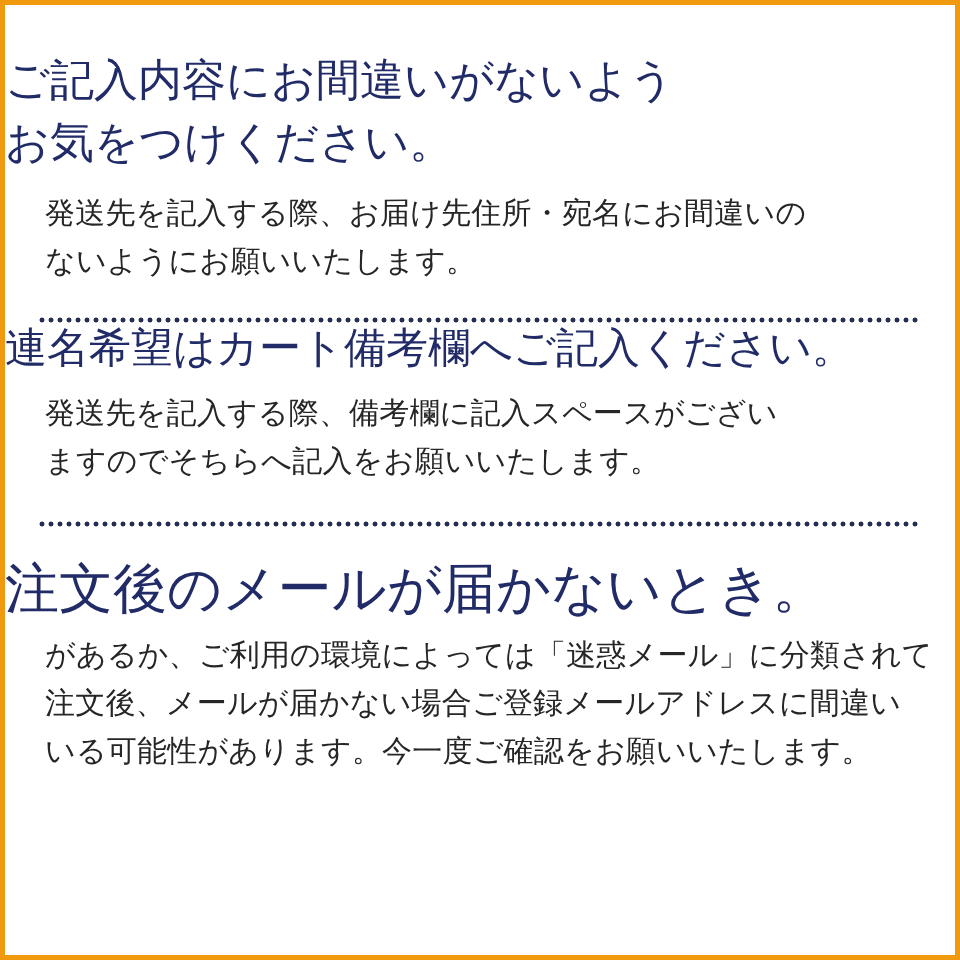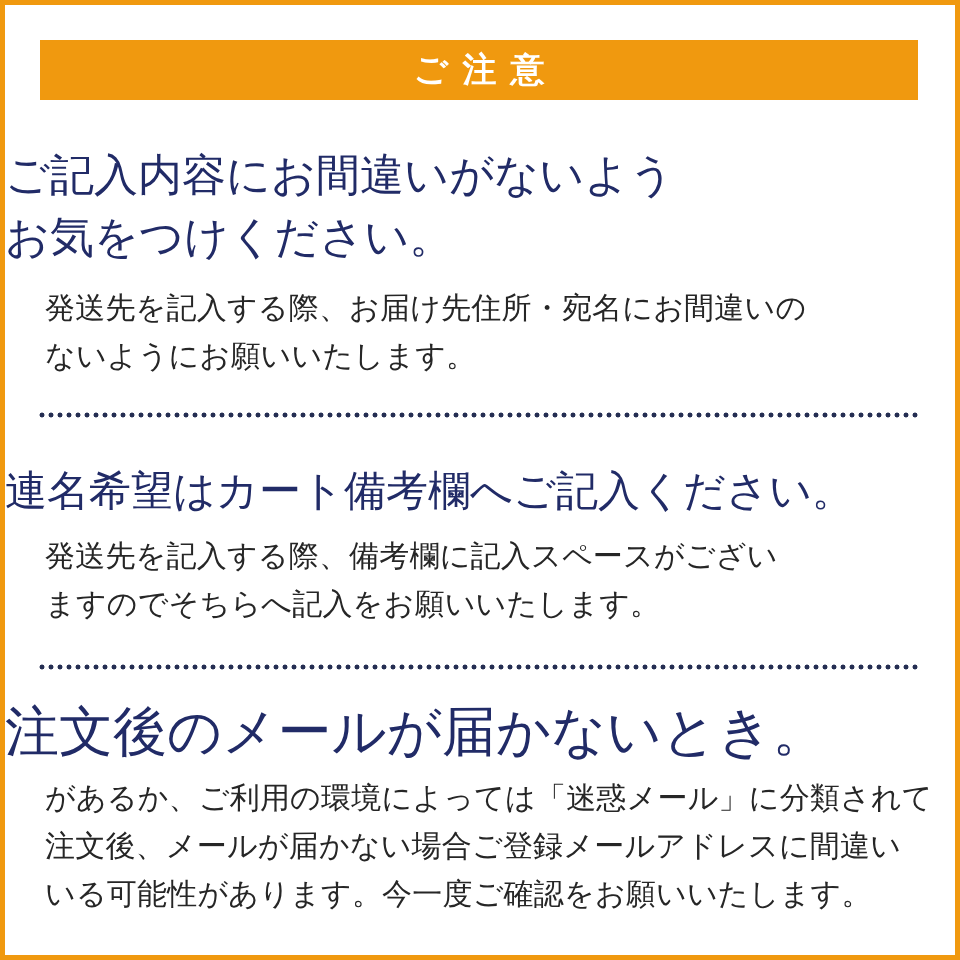--- a/index.html
+++ b/index.html
@@ -40,21 +40,21 @@
     white-space: nowrap;
   }
   .section-heading {
     color: var(--heading-navy);
     font-weight: 400;
     text-align: left;
     white-space: nowrap;
   }
   .heading-1 { margin-top: 44px; font-size: 44px; }
   .heading-1 .heading-line { line-height: 62px; }
-  .heading-2 { margin-top: 48px; font-size: 42px; }
+  .heading-2 { font-size: 42px; }
   .heading-2 .heading-line { line-height: 50px; }
   .heading-3 { margin-top: 36px; font-size: 54px; }
   .heading-3 .heading-line { line-height: 50px; }
   .section-body {
     margin: 16px 40px 0 40px;
     color: var(--body-text);
     font-size: 30px;
     letter-spacing: 0.2px;
   }
   .body-line {
@@ -69,23 +69,20 @@
     background-repeat: repeat-x;
   }
   .divider-2 { margin-top: 36px; }
   .body-3 { margin-top: 18px; }
 </style>
 </head>
 <body>
 
 <div class="page">
 
-  <div class="header-bar">
-    <div class="header-title">ご注意</div>
-  </div>
 
   <div>
     <div class="section-heading heading-1">
       <div class="heading-line">ご記入内容にお間違いがないよう</div>
       <div class="heading-line">お気をつけください。</div>
     </div>
     <div class="section-body">
       <div class="body-line">発送先を記入する際、お届け先住所・宛名にお間違いの</div>
       <div class="body-line">ないようにお願いいたします。</div>
     </div>

